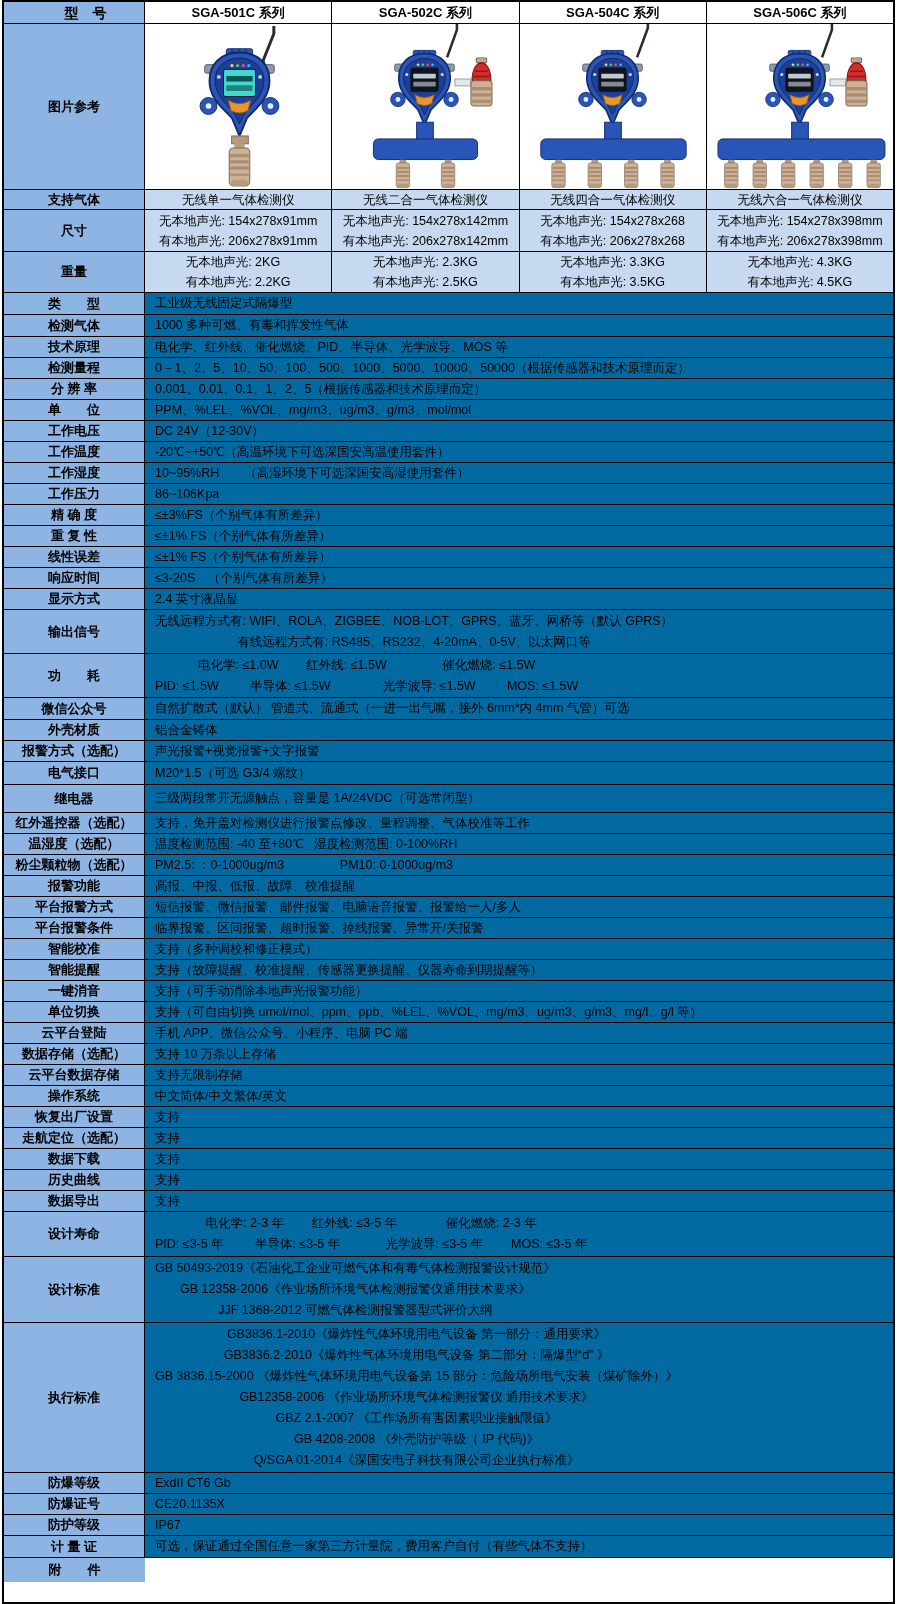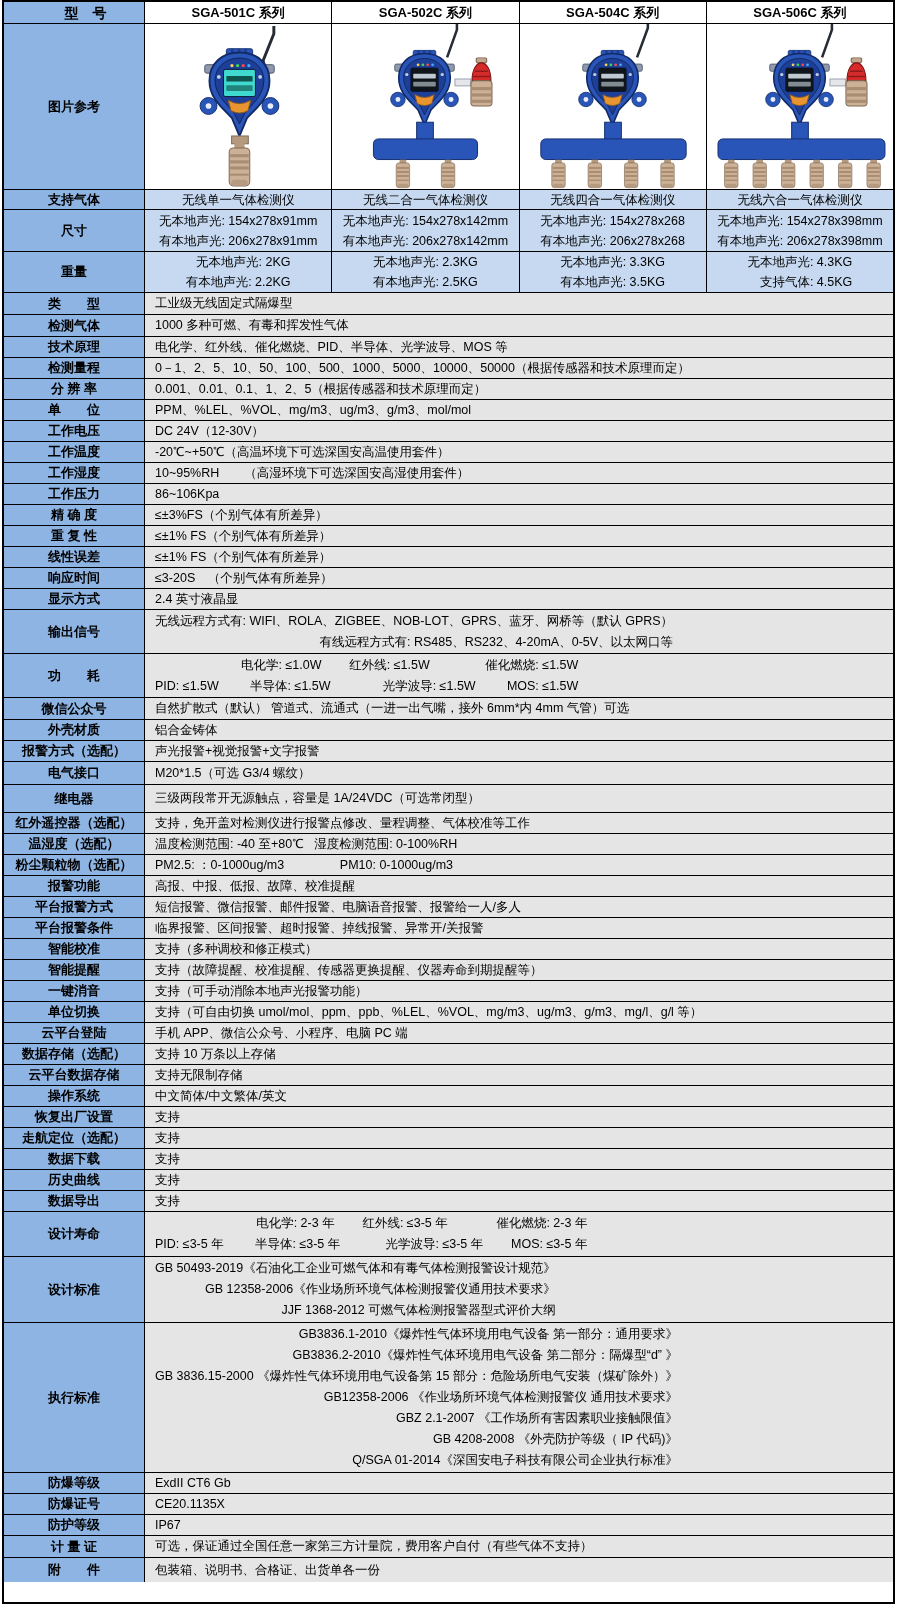--- a/index.html
+++ b/index.html
@@ -6,22 +6,22 @@
   body{width:899px;height:1604px;font-family:"Liberation Sans",sans-serif;color:#000;}
   #tbl{box-sizing:border-box;width:893px;height:1604px;margin:0 0 0 2px;border:2px solid #000;display:flex;flex-direction:column;background:#fff;}
   .row{display:flex;box-sizing:border-box;border-bottom:1.5px solid #000;flex:0 0 auto;}
   .row:last-child{border-bottom:none;}
   .cell{box-sizing:border-box;border-right:1.5px solid #000;display:flex;align-items:center;overflow:hidden;}
   .cell:last-child{border-right:none;}
   .lbl{width:141px;flex:0 0 141px;background:#8DB4E2;font-weight:bold;font-size:13px;justify-content:center;text-align:center;white-space:pre-wrap;line-height:16px;padding:0 2px;}
   .hlbl{font-size:14px;padding-left:25px;}
   .model{flex:1;background:#ffffff;font-weight:bold;font-size:13px;justify-content:center;text-align:center;}
   .imgc{flex:1;background:#ffffff;justify-content:center;align-items:center;padding:0;}
-  .cmp{flex:1;background:#C6D9F1;font-size:12.5px;justify-content:center;text-align:right;white-space:pre-wrap;line-height:20px;}
-  .val{flex:1;background:#e5e5e5;font-size:12.5px;text-align:right;white-space:pre-wrap;line-height:21px;padding:0 10px;}
+  .cmp{flex:1;background:#C6D9F1;font-size:12.5px;justify-content:center;text-align:left;white-space:pre-wrap;line-height:20px;}
+  .val{flex:1;background:#0369a1;font-size:12.5px;text-align:center;white-space:pre-wrap;line-height:21px;padding:0 10px;}
   svg.dev{width:186px;height:100%;}
 </style>
 </head>
 <body>
 
 <svg width="0" height="0" style="position:absolute" aria-hidden="true">
   <defs>
     <symbol id="dhead" viewBox="0 0 90 100">
       <rect x="31" y="1" width="28" height="9" rx="2" fill="#2a55b8" stroke="#142e6e"></rect>
       <rect x="36" y="1" width="3" height="9" fill="#1c3f96"></rect>
@@ -150,21 +150,21 @@
   </div>
   <div class="row" style="height:41px">
     <div class="cell lbl">重量</div>
     <div class="cell cmp">无本地声光: 2KG
 有本地声光: 2.2KG</div>
     <div class="cell cmp">无本地声光: 2.3KG
 有本地声光: 2.5KG</div>
     <div class="cell cmp">无本地声光: 3.3KG
 有本地声光: 3.5KG</div>
     <div class="cell cmp">无本地声光: 4.3KG
-支持气体: 4.5KG</div>
+有本地声光: 4.5KG</div>
   </div>
 
   <div class="row" style="height:22px">
       <div class="cell lbl">类　　型</div>
       <div class="cell val">工业级无线固定式隔爆型</div>
     </div>
   <div class="row" style="height:22px">
       <div class="cell lbl">检测气体</div>
       <div class="cell val">1000 多种可燃、有毒和挥发性气体</div>
     </div>
@@ -358,16 +358,15 @@
   <div class="row" style="height:21px">
       <div class="cell lbl">防护等级</div>
       <div class="cell val">IP67</div>
     </div>
   <div class="row" style="height:22px">
       <div class="cell lbl">计 量 证</div>
       <div class="cell val">可选，保证通过全国任意一家第三方计量院，费用客户自付（有些气体不支持）</div>
     </div>
   <div class="row" style="height:24px">
       <div class="cell lbl">附　　件</div>
-      <div class="cell val">包装箱、说明书、合格证、出货单各一份</div>
     </div>
 
 </div>
 
 </body></html>

